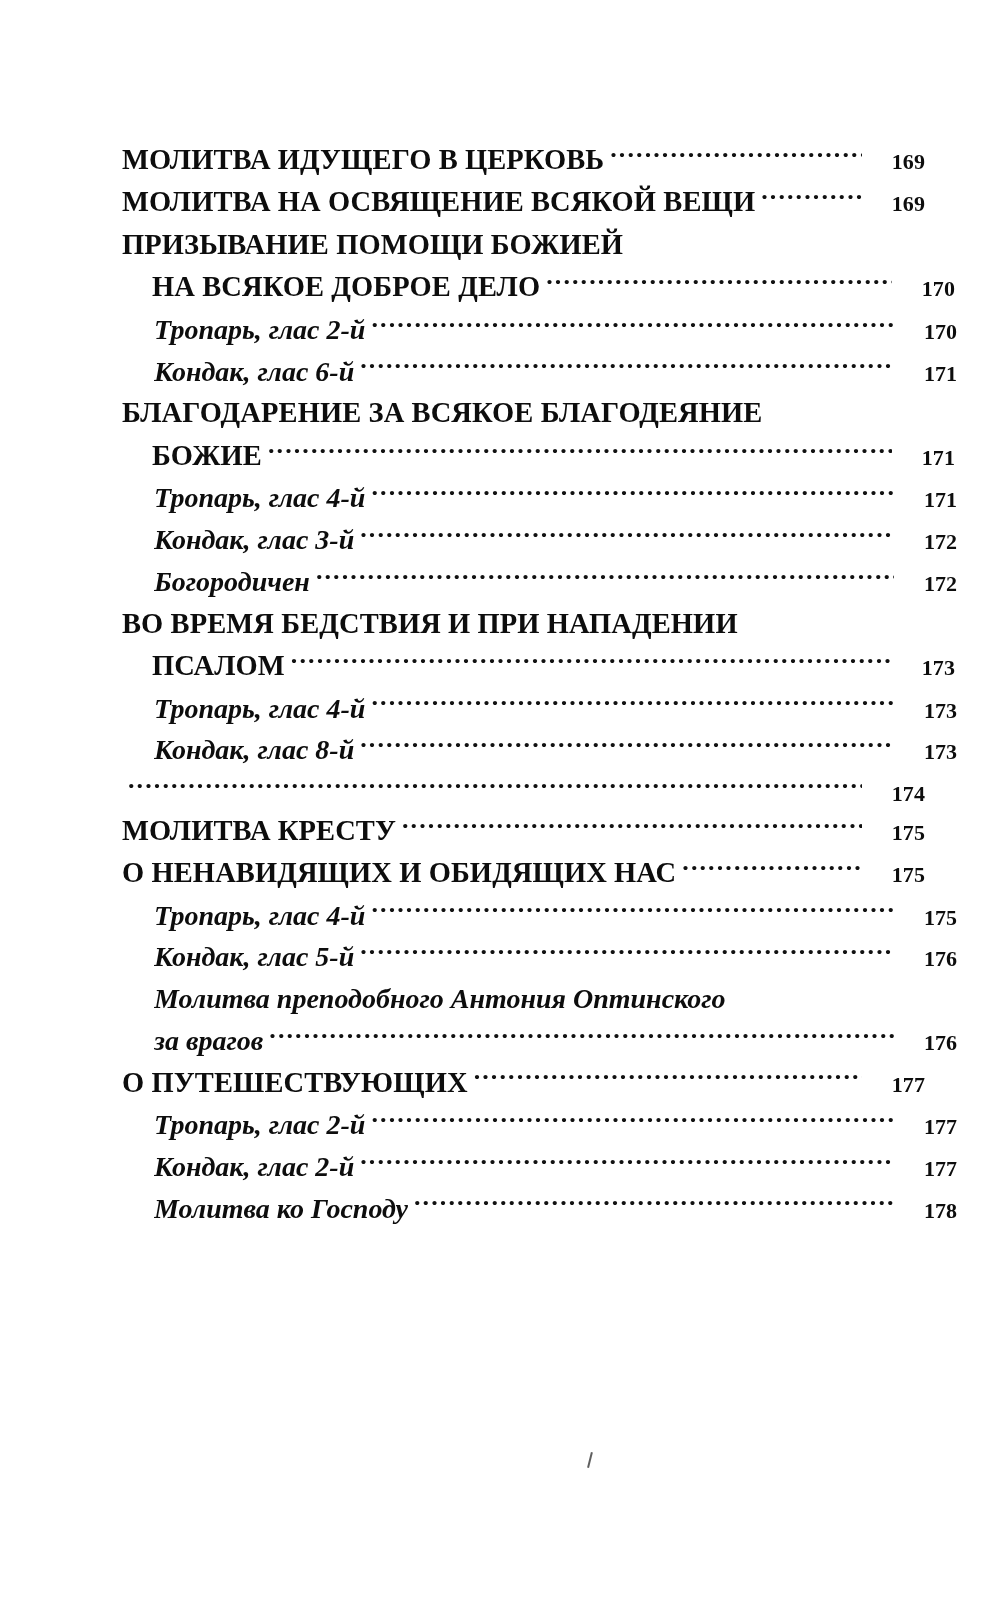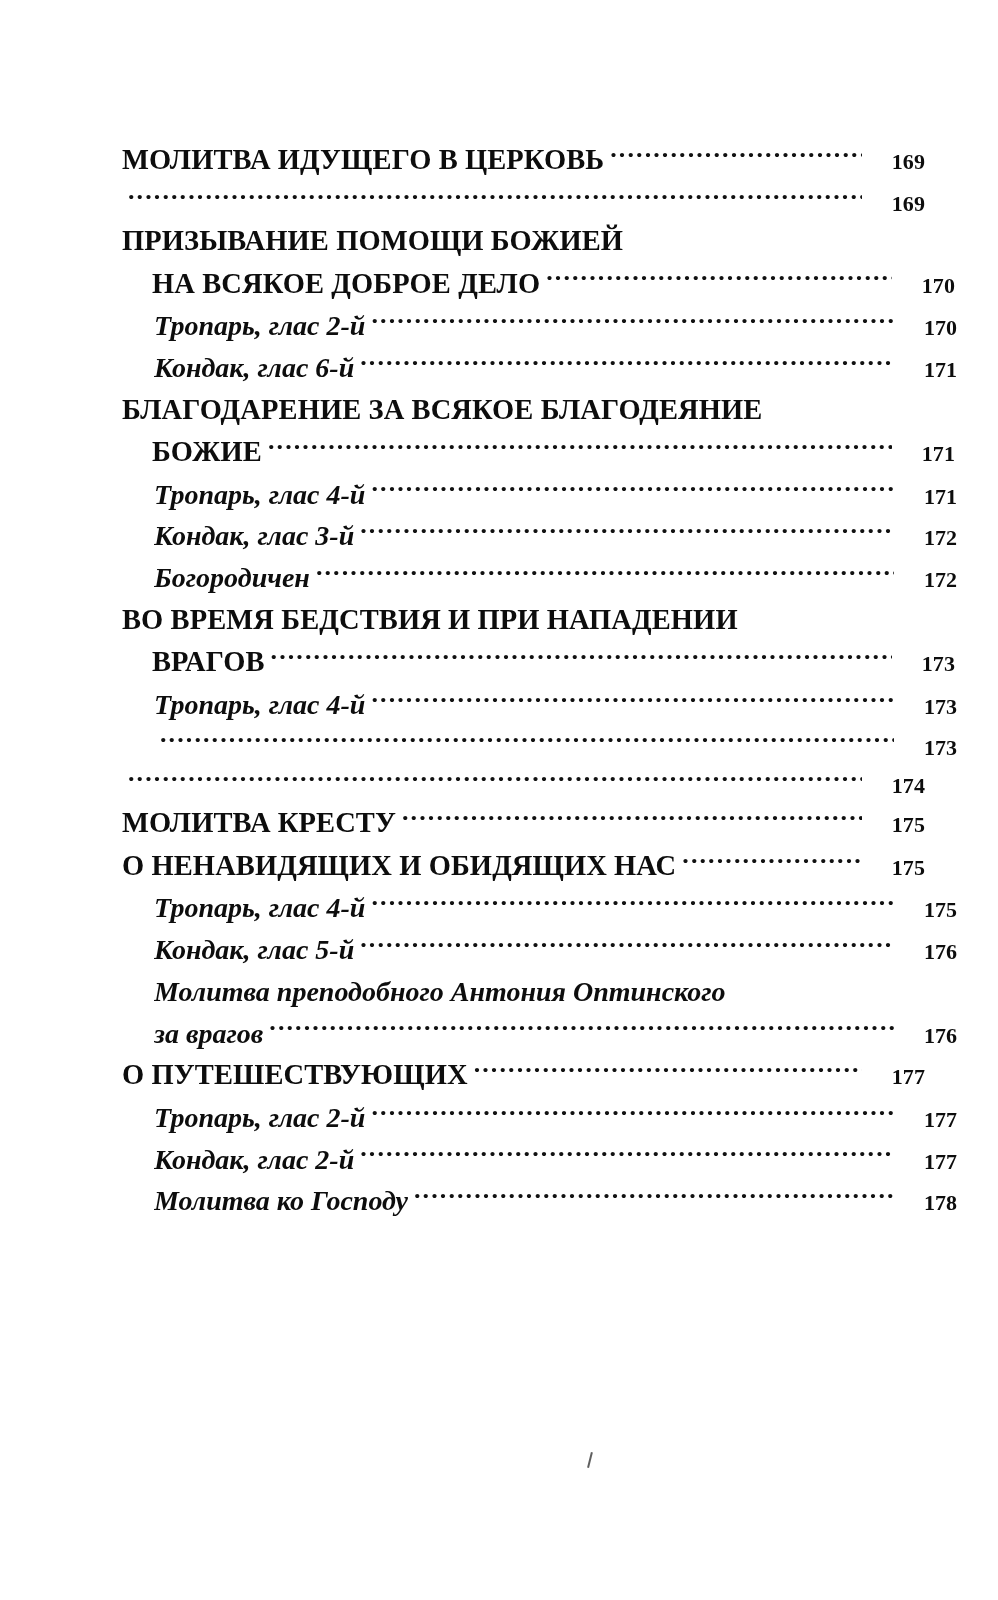--- a/index.html
+++ b/index.html
@@ -99,20 +99,21 @@
 <body>
 
 <div class="page">
   <div class="toc" id="toc">
       <div class="toc-entry lvl1">
         <span class="entry-title">МОЛИТВА ИДУЩЕГО В ЦЕРКОВЬ</span>
         <span class="leader"></span>
         <span class="entry-page">169</span>
       </div>
       <div class="toc-entry lvl1">
+        <span class="entry-title">МОЛИТВА НА ОСВЯЩЕНИЕ ВСЯКОЙ ВЕЩИ</span>
         <span class="leader"></span>
         <span class="entry-page">169</span>
       </div>
       <div class="toc-entry lvl1 noleader">
         <span class="entry-title">ПРИЗЫВАНИЕ ПОМОЩИ БОЖИЕЙ</span>
       </div>
       <div class="toc-entry lvl1 cont">
         <span class="entry-title">НА ВСЯКОЕ ДОБРОЕ ДЕЛО</span>
         <span class="leader"></span>
         <span class="entry-page">170</span>
@@ -147,30 +148,31 @@
       </div>
       <div class="toc-entry lvl2">
         <span class="entry-title">Богородичен</span>
         <span class="leader"></span>
         <span class="entry-page">172</span>
       </div>
       <div class="toc-entry lvl1 noleader">
         <span class="entry-title">ВО ВРЕМЯ БЕДСТВИЯ И ПРИ НАПАДЕНИИ</span>
       </div>
       <div class="toc-entry lvl1 cont">
-        <span class="entry-title">ВРАГОВ</span>
+        <span class="entry-title">ПСАЛОМ</span>
         <span class="leader"></span>
         <span class="entry-page">173</span>
       </div>
       <div class="toc-entry lvl2">
         <span class="entry-title">Тропарь, глас 4-й</span>
         <span class="leader"></span>
         <span class="entry-page">173</span>
       </div>
       <div class="toc-entry lvl2">
+        <span class="entry-title">Кондак, глас 8-й</span>
         <span class="leader"></span>
         <span class="entry-page">173</span>
       </div>
       <div class="toc-entry lvl1">
         <span class="leader"></span>
         <span class="entry-page">174</span>
       </div>
       <div class="toc-entry lvl1">
         <span class="entry-title">МОЛИТВА КРЕСТУ</span>
         <span class="leader"></span>

